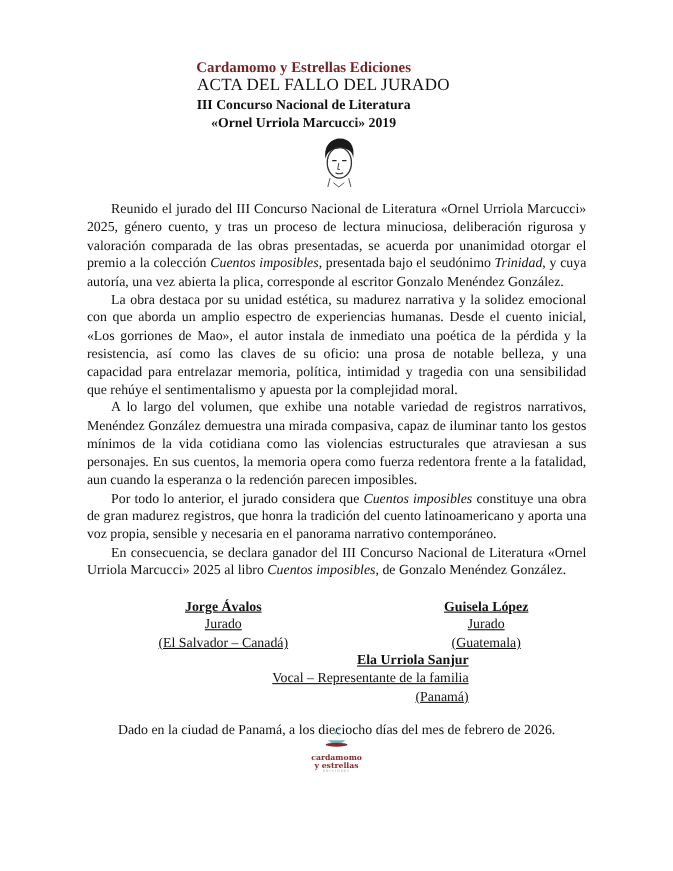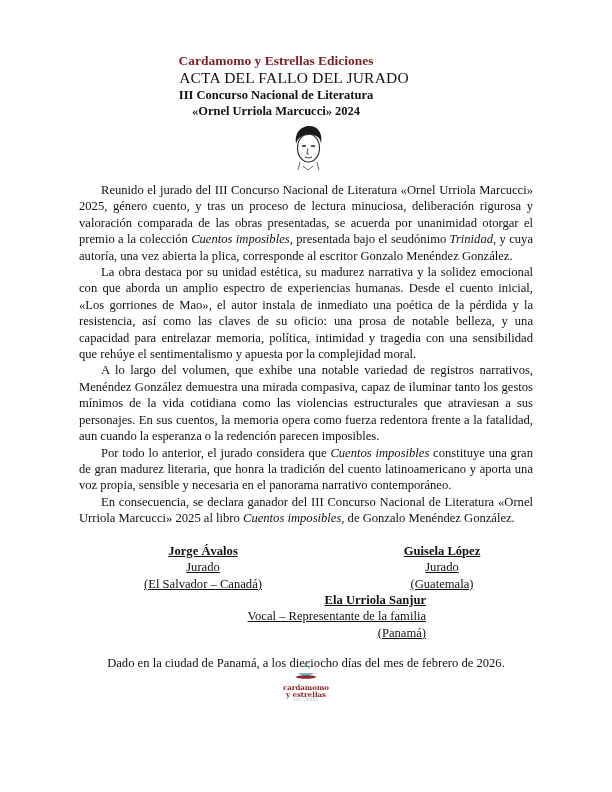--- a/index.html
+++ b/index.html
@@ -25,39 +25,39 @@
                font-size: 7px; line-height: 7px; }
   .logo-sub { font-size: 3px; color: #999; letter-spacing: 1px; line-height: 4px; }
 </style>
 </head>
 <body>
 
 <div class="header">
   <div class="publisher">Cardamomo y Estrellas Ediciones</div>
   <div class="acta">ACTA DEL FALLO DEL JURADO</div>
   <div class="contest">III Concurso Nacional de Literatura</div>
-  <div class="contest">«Ornel Urriola Marcucci» 2024</div>
+  <div class="contest">«Ornel Urriola Marcucci» 2019</div>
 </div>
 
 <div class="portrait">
   <svg width="40" height="48" viewBox="0 0 40 48">
     <path d="M8 20 C6 8 14 2 21 2 C30 2 35 9 33 20 C33 14 28 10 20 11 C13 11 9 15 8 20Z" fill="#1a1a1a"></path>
     <ellipse cx="20.5" cy="24" rx="11" ry="14" fill="none" stroke="#333" stroke-width="1.2"></ellipse>
     <path d="M14 22 h4 M23 22 h4" stroke="#222" stroke-width="1.3"></path>
     <path d="M20 24 L19 30 L21 30" stroke="#444" stroke-width="0.9" fill="none"></path>
     <path d="M17 33 Q20.5 35 24 33" stroke="#333" stroke-width="1" fill="none"></path>
     <path d="M12 38 L10 46 M29 38 L31 46 M15 42 L20 46 L25 42" stroke="#555" stroke-width="0.9" fill="none"></path>
   </svg>
 </div>
 
 <div class="body-text">
   <p><span>Reunido el jurado del III Concurso Nacional de Literatura «Ornel Urriola Marcucci» 2025, género cuento, y tras un proceso de lectura minuciosa, deliberación rigurosa y valoración comparada de las obras presentadas, se acuerda por unanimidad otorgar el premio a la colección </span><i>Cuentos imposibles</i><span>, presentada bajo el seudónimo </span><i>Trinidad</i><span>, y cuya autoría, una vez abierta la plica, corresponde al escritor Gonzalo Menéndez González.</span></p>
   <p>La obra destaca por su unidad estética, su madurez narrativa y la solidez emocional con que aborda un amplio espectro de experiencias humanas. Desde el cuento inicial, «Los gorriones de Mao», el autor instala de inmediato una poética de la pérdida y la resistencia, así como las claves de su oficio: una prosa de notable belleza, y una capacidad para entrelazar memoria, política, intimidad y tragedia con una sensibilidad que rehúye el sentimentalismo y apuesta por la complejidad moral.</p>
   <p>A lo largo del volumen, que exhibe una notable variedad de registros narrativos, Menéndez González demuestra una mirada compasiva, capaz de iluminar tanto los gestos mínimos de la vida cotidiana como las violencias estructurales que atraviesan a sus personajes. En sus cuentos, la memoria opera como fuerza redentora frente a la fatalidad, aun cuando la esperanza o la redención parecen imposibles.</p>
-  <p><span>Por todo lo anterior, el jurado considera que </span><i>Cuentos imposibles</i><span> constituye una gran de gran madurez literaria, que honra la tradición del cuento latinoamericano y aporta una voz propia, sensible y necesaria en el panorama narrativo contemporáneo.</span></p>
+  <p><span>Por todo lo anterior, el jurado considera que </span><i>Cuentos imposibles</i><span> constituye una obra de gran madurez registros, que honra la tradición del cuento latinoamericano y aporta una voz propia, sensible y necesaria en el panorama narrativo contemporáneo.</span></p>
   <p><span>En consecuencia, se declara ganador del III Concurso Nacional de Literatura «Ornel Urriola Marcucci» 2025 al libro </span><i>Cuentos imposibles,</i><span> de Gonzalo Menéndez González.</span></p>
 </div>
 
 <div class="sig sig1">
   <div class="name">Jorge Ávalos</div>
   <div>Jurado</div>
   <div>(El Salvador – Canadá)</div>
 </div>
 <div class="sig sig2">
   <div class="name">Guisela López</div>

